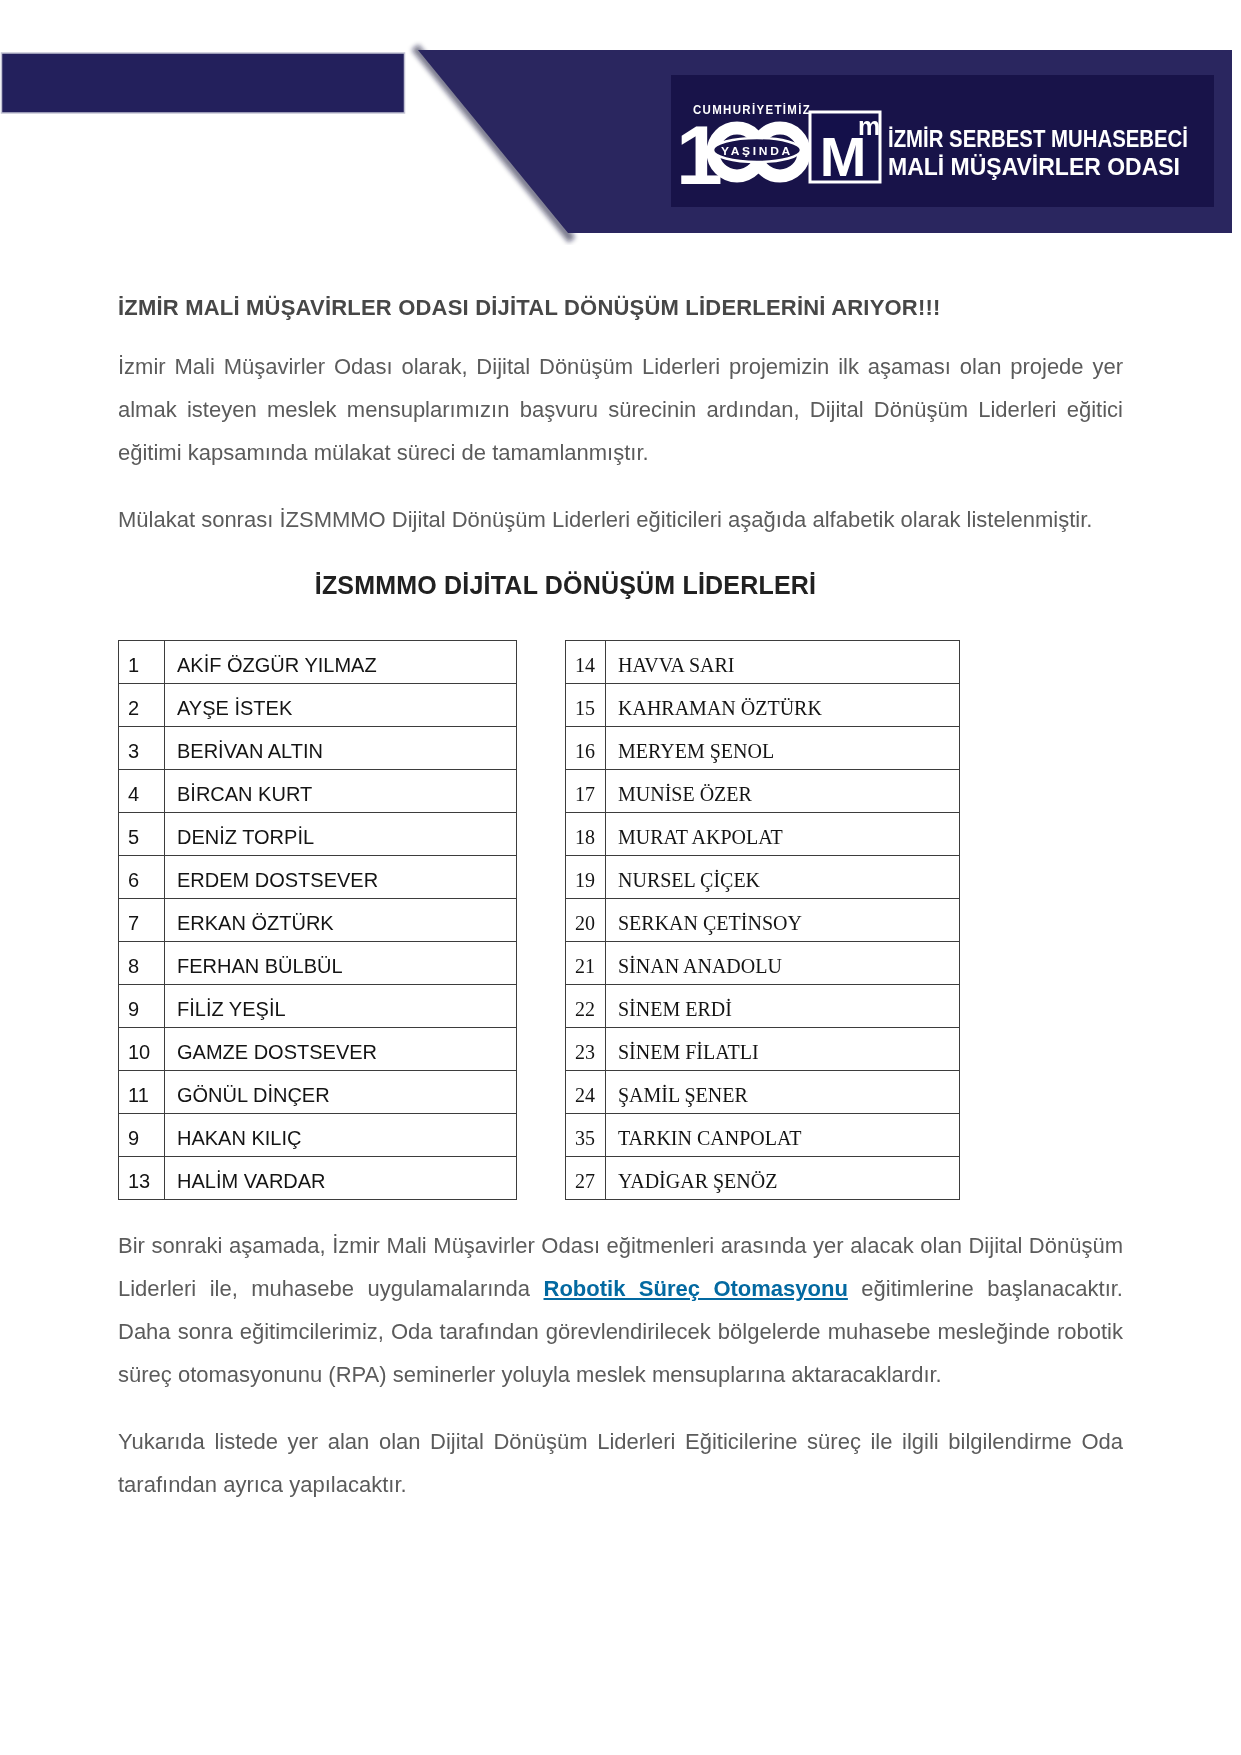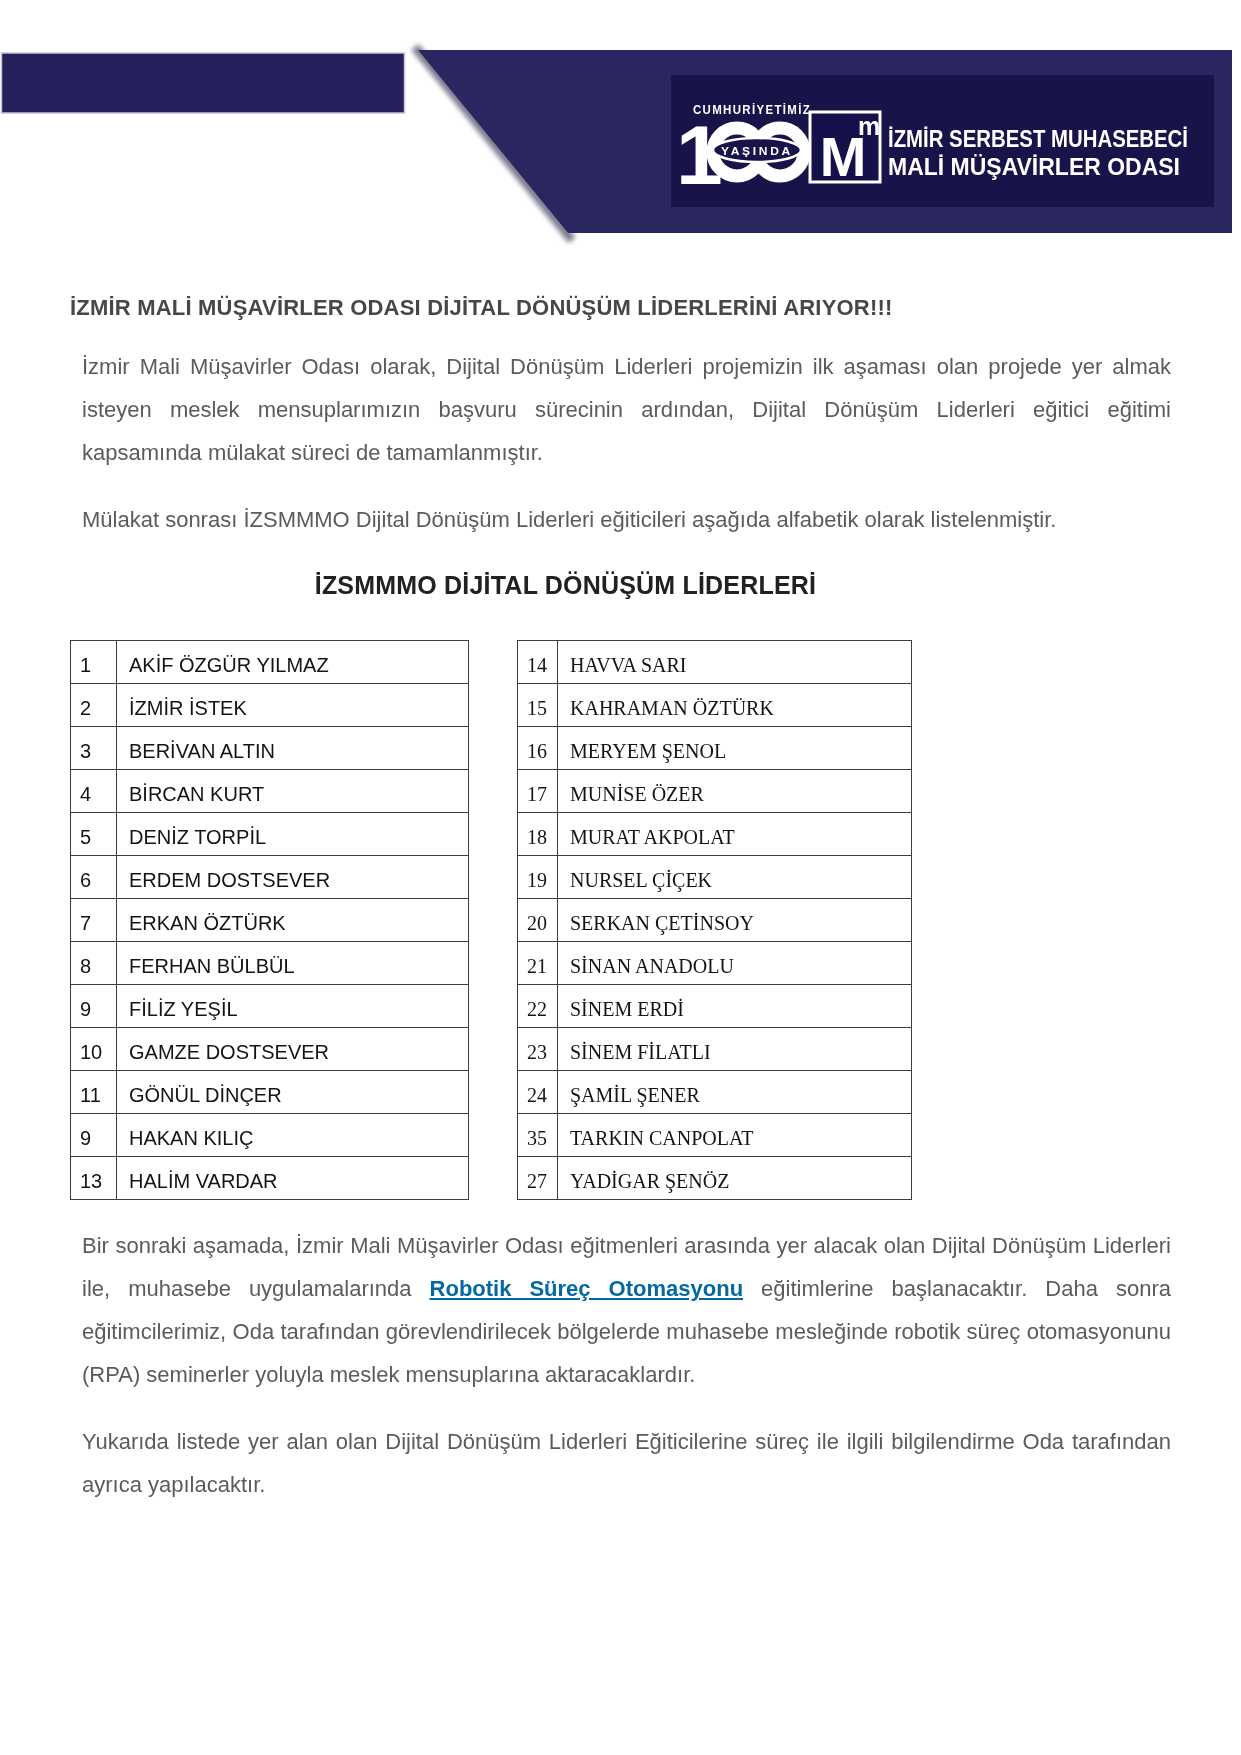--- a/index.html
+++ b/index.html
@@ -2,28 +2,28 @@
 <html><head>
 <meta charset="utf-8">
 <style>
   html,body{margin:0;padding:0;}
   body{
     width:1241px;height:1755px;background:#ffffff;
     font-family:"Liberation Sans","DejaVu Sans",sans-serif;
     position:relative;overflow:hidden;
   }
   .banner{display:block;}
-  .content{padding:0 70px;}
+  .content{padding:0 118px;}
   h1.doc-title{
     margin:50px 0 0 0;
     font-size:22px;font-weight:bold;color:#474747;
     white-space:nowrap;letter-spacing:0.2px;
   }
   p.doc-par{
-    margin:24px 0 0 12px;
+    margin:24px 0 0 0;
     font-size:22px;line-height:43px;color:#5b5b5b;
     text-align:justify;
   }
   p.doc-par b{color:#0369a1;text-decoration:underline;}
   h2.list-heading{
     margin:30px 110px 0 0;
     text-align:center;
     font-size:25px;font-weight:bold;color:#212121;letter-spacing:0.2px;
   }
   .tables{
@@ -95,21 +95,21 @@
           <col class="c-num">
           <col>
         </colgroup>
       <tbody>
           <tr>
             <td class="num">1</td>
             <td class="name">AKİF ÖZGÜR YILMAZ</td>
           </tr>
           <tr>
             <td class="num">2</td>
-            <td class="name">İZMİR İSTEK</td>
+            <td class="name">AYŞE İSTEK</td>
           </tr>
           <tr>
             <td class="num">3</td>
             <td class="name">BERİVAN ALTIN</td>
           </tr>
           <tr>
             <td class="num">4</td>
             <td class="name">BİRCAN KURT</td>
           </tr>
           <tr>

